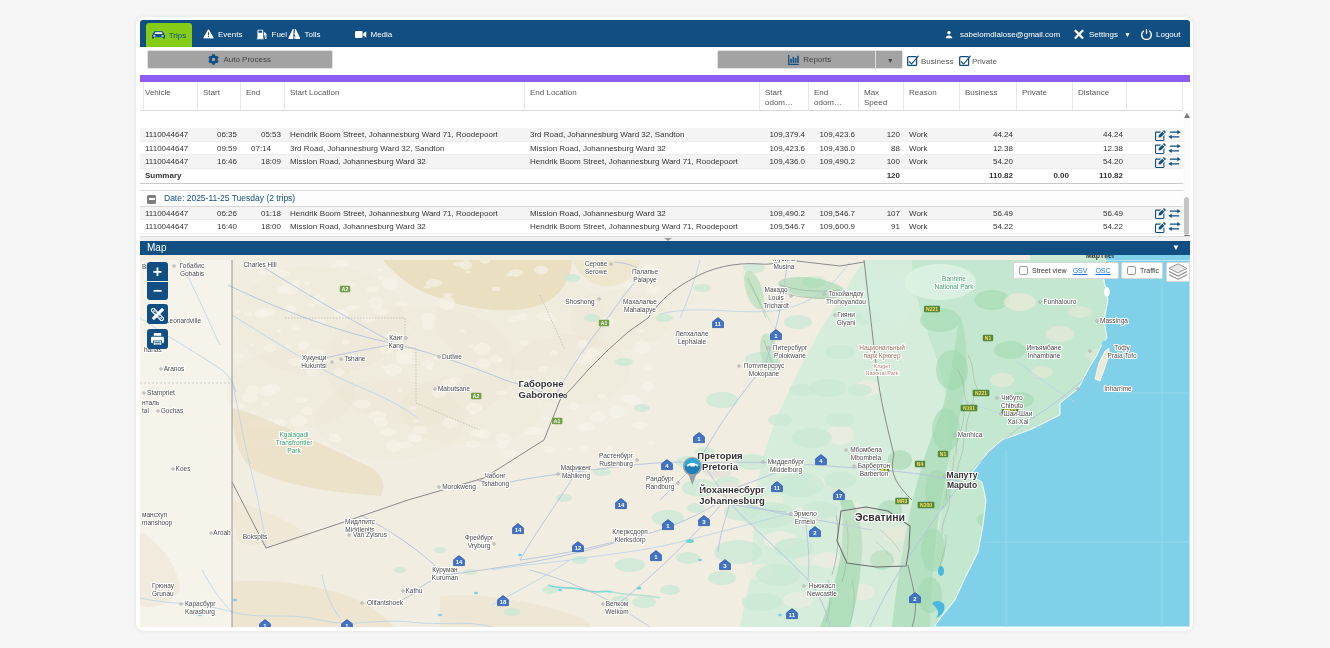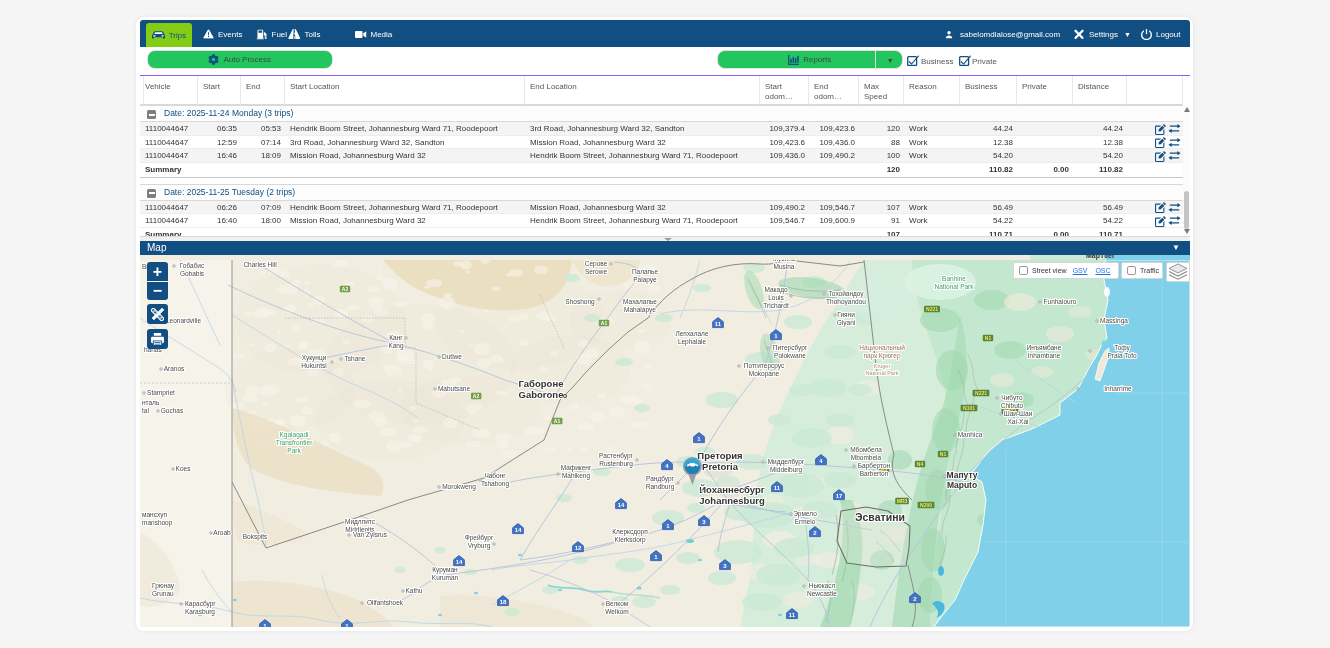--- a/index.html
+++ b/index.html
@@ -7,25 +7,25 @@
   .abs { position:absolute; }
   #card { position:absolute; left:136px; top:17px; width:1057px; height:614px; background:#fff; border-radius:8px; box-shadow:0 0 4px rgba(0,0,0,0.08); }
   #nav { position:absolute; left:140px; top:20px; width:1050px; height:28px; background:#114e81; border-radius:3px 3px 0 0; }
   .tabitem { position:absolute; top:0; height:28px; display:flex; align-items:center; color:#fff; font-size:8px; }
   .tabitem svg { margin-right:4px; }
   #tab-trips { position:absolute; left:6px; top:3px; height:25px; width:46px; background:#84cc16; border-radius:3px 3px 0 0; display:flex; align-items:center; justify-content:center; color:#114e81; font-size:8px; font-weight:400; }
   #tab-trips svg { margin-right:4px; }
   .navright { position:absolute; top:0; height:28px; display:flex; align-items:center; color:#fff; font-size:8px; }
   
   #toolbar { position:absolute; left:140px; top:47px; width:1050px; height:28px; background:#fff; }
-  .tbtn { position:absolute; top:3px; height:19px; background:#22c55e; border:1px solid #e0e0e0; border-radius:8px; display:flex; align-items:center; justify-content:center; font-size:8px; color:#444; }
+  .tbtn { position:absolute; top:3px; height:19px; background:#a3a3a3; border:1px solid #e0e0e0; border-radius:2px; display:flex; align-items:center; justify-content:center; font-size:8px; color:#444; }
   .tbtn svg { margin-right:4px; }
   .cklabel { position:absolute; font-size:8px; color:#555; }
   
-  #grid { position:absolute; left:140px; top:75px; width:1050px; height:161px; background:#fff; border-top:1px solid #8b5cf6; font-size:8px; color:#333; overflow:hidden; }
+  #grid { position:absolute; left:140px; top:75px; width:1050px; height:161px; background:#fff; border-top:7px solid #8b5cf6; font-size:8px; color:#333; overflow:hidden; }
   .hc { position:absolute; top:0; height:29px; border-right:1px solid #e7e7e7; color:#555; padding-top:6px; line-height:10px; font-size:8px; }
   .row { position:absolute; left:0; width:1043px; height:13.5px; border-bottom:1px solid #ededed; box-sizing:border-box; }
   .row.odd { background:#f4f4f4; }
   .cell { position:absolute; top:0; height:13.5px; line-height:13.5px; white-space:nowrap; overflow:hidden; }
   .daterow { position:absolute; left:0; width:1043px; height:17px; background:#fdfdfd; border-top:1px solid #d8d8d8; border-bottom:1px solid #d8d8d8; color:#114e81; font-size:8.5px; line-height:15px; }
   .sumrow { position:absolute; left:0; width:1043px; height:15px; font-weight:bold; border-bottom:1px solid #c9c9c9; background:#fff; font-size:8px; }
   .sumrow .cell { line-height:14px; }
   
   #vsbtrack { position:absolute; left:1043px; top:29px; width:7px; height:132px; background:#fbfbfb; }
   #vsbthumb { position:absolute; left:1044px; top:115px; width:5px; height:38px; background:#c5c5c5; border-radius:2.5px; }
@@ -186,25 +186,20 @@
 <div class="hc" style="left:385px;width:235px;padding-left:5px">End Location</div>
 <div class="hc" style="left:620px;width:49px;padding-left:5px">Start<br>odom…</div>
 <div class="hc" style="left:669px;width:50px;padding-left:5px">End<br>odom…</div>
 <div class="hc" style="left:719px;width:45px;padding-left:5px">Max<br>Speed</div>
 <div class="hc" style="left:764px;width:56px;padding-left:5px">Reason</div>
 <div class="hc" style="left:820px;width:57px;padding-left:5px">Business</div>
 <div class="hc" style="left:877px;width:56px;padding-left:5px">Private</div>
 <div class="hc" style="left:933px;width:54px;padding-left:5px">Distance</div>
 <div class="hc" style="left:987px;width:56px;padding-left:5px"></div>
 </div>
-<div class="daterow" style="top:29px">
-      <span style="position:absolute;left:7px;top:4px;width:9px;height:9px;background:#7e7e7e;border-radius:1.5px"></span>
-      <span style="position:absolute;left:8.5px;top:7.5px;width:6px;height:2px;background:#fff"></span>
-      <span style="position:absolute;left:24px">Date: 2025-11-24 Monday (3 trips)</span>
-    </div>
 <div class="row odd" style="top:46px">
       <div class="cell" style="left:0px;width:58px;padding-left:5px;">1110044647</div>
       <div class="cell" style="left:58px;width:43px;text-align:right;padding-right:4px;">06:35</div>
       <div class="cell" style="left:101px;width:44px;text-align:right;padding-right:4px;">05:53</div>
       <div class="cell" style="left:145px;width:240px;padding-left:5px;">Hendrik Boom Street, Johannesburg Ward 71, Roodepoort</div>
       <div class="cell" style="left:385px;width:235px;padding-left:5px;">3rd Road, Johannesburg Ward 32, Sandton</div>
       <div class="cell" style="left:620px;width:49px;text-align:right;padding-right:4px;">109,379.4</div>
       <div class="cell" style="left:669px;width:50px;text-align:right;padding-right:4px;">109,423.6</div>
       <div class="cell" style="left:719px;width:45px;text-align:right;padding-right:4px;">120</div>
       <div class="cell" style="left:764px;width:56px;padding-left:5px;">Work</div>
@@ -212,22 +207,22 @@
       <div class="cell" style="left:933px;width:54px;text-align:right;padding-right:4px;">44.24</div>
       <svg class="abs" style="left:1015px;top:1.5px" width="11" height="11" fill="#114e81">
         <use href="#i-edit"></use>
       </svg>
       <svg class="abs" style="left:1028px;top:2px" width="13" height="9" fill="#114e81">
         <use href="#i-swap"></use>
       </svg>
     </div>
 <div class="row" style="top:59.5px">
       <div class="cell" style="left:0px;width:58px;padding-left:5px;">1110044647</div>
-      <div class="cell" style="left:58px;width:43px;text-align:right;padding-right:4px;">12:59</div>
-      <div class="cell" style="left:101px;width:44px;text-align:right;padding-right:4px;">07:14</div>
+      <div class="cell" style="left:58px;width:43px;text-align:right;padding-right:4px;">09:59</div>
+      <div class="cell" style="left:101px;width:44px;text-align:center;padding-right:4px;">07:14</div>
       <div class="cell" style="left:145px;width:240px;padding-left:5px;">3rd Road, Johannesburg Ward 32, Sandton</div>
       <div class="cell" style="left:385px;width:235px;padding-left:5px;">Mission Road, Johannesburg Ward 32</div>
       <div class="cell" style="left:620px;width:49px;text-align:right;padding-right:4px;">109,423.6</div>
       <div class="cell" style="left:669px;width:50px;text-align:right;padding-right:4px;">109,436.0</div>
       <div class="cell" style="left:719px;width:45px;text-align:right;padding-right:4px;">88</div>
       <div class="cell" style="left:764px;width:56px;padding-left:5px;">Work</div>
       <div class="cell" style="left:820px;width:57px;text-align:right;padding-right:4px;">12.38</div>
       <div class="cell" style="left:933px;width:54px;text-align:right;padding-right:4px;">12.38</div>
       <svg class="abs" style="left:1015px;top:1.5px" width="11" height="11" fill="#114e81">
         <use href="#i-edit"></use>
@@ -263,21 +258,21 @@
       <div class="cell" style="left:933px;width:54px;text-align:right;padding-right:4px;">110.82</div>
     </div>
 <div class="daterow" style="top:107.5px">
       <span style="position:absolute;left:7px;top:4px;width:9px;height:9px;background:#7e7e7e;border-radius:1.5px"></span>
       <span style="position:absolute;left:8.5px;top:7.5px;width:6px;height:2px;background:#fff"></span>
       <span style="position:absolute;left:24px">Date: 2025-11-25 Tuesday (2 trips)</span>
     </div>
 <div class="row odd" style="top:124.5px">
       <div class="cell" style="left:0px;width:58px;padding-left:5px;">1110044647</div>
       <div class="cell" style="left:58px;width:43px;text-align:right;padding-right:4px;">06:26</div>
-      <div class="cell" style="left:101px;width:44px;text-align:right;padding-right:4px;">07:09</div>
+      <div class="cell" style="left:101px;width:44px;text-align:right;padding-right:4px;">01:18</div>
       <div class="cell" style="left:145px;width:240px;padding-left:5px;">Hendrik Boom Street, Johannesburg Ward 71, Roodepoort</div>
       <div class="cell" style="left:385px;width:235px;padding-left:5px;">Mission Road, Johannesburg Ward 32</div>
       <div class="cell" style="left:620px;width:49px;text-align:right;padding-right:4px;">109,490.2</div>
       <div class="cell" style="left:669px;width:50px;text-align:right;padding-right:4px;">109,546.7</div>
       <div class="cell" style="left:719px;width:45px;text-align:right;padding-right:4px;">107</div>
       <div class="cell" style="left:764px;width:56px;padding-left:5px;">Work</div>
       <div class="cell" style="left:820px;width:57px;text-align:right;padding-right:4px;">56.49</div>
       <div class="cell" style="left:933px;width:54px;text-align:right;padding-right:4px;">56.49</div>
       <svg class="abs" style="left:1015px;top:1.5px" width="11" height="11" fill="#114e81">
         <use href="#i-edit"></use>

